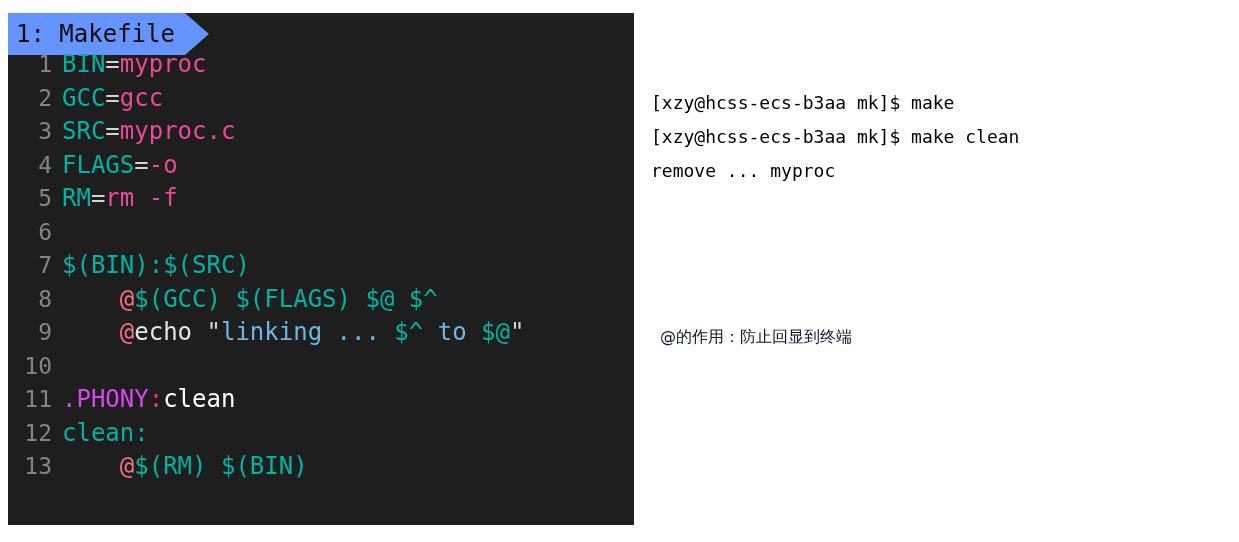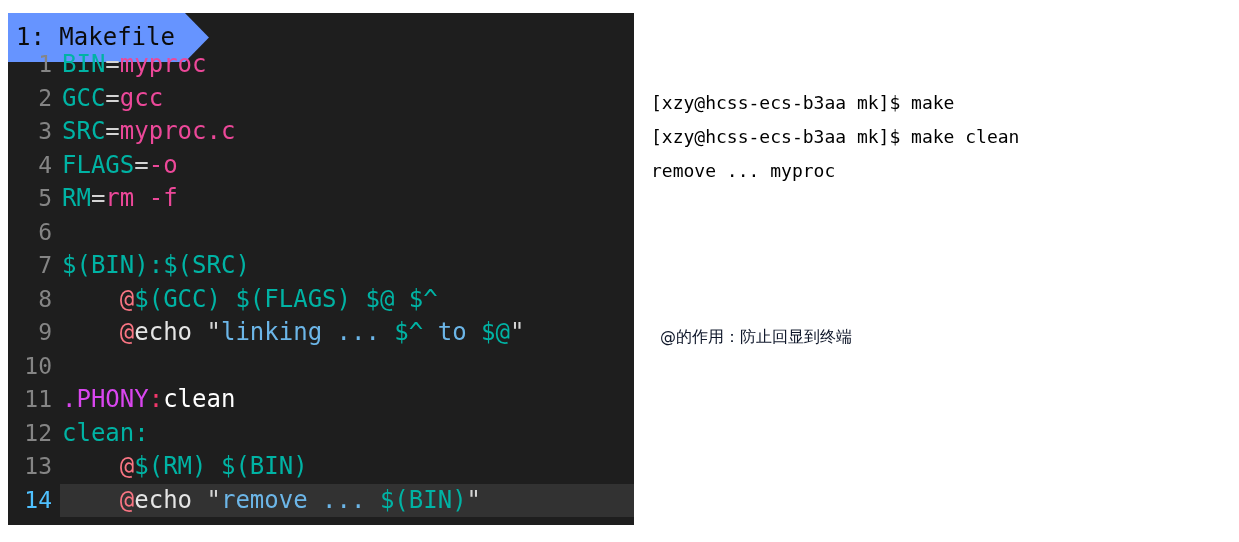--- a/index.html
+++ b/index.html
@@ -29,21 +29,21 @@
   
   #tabbar {
     position: relative;
     height: 33px;
     background: #1e1e1e;
   }
   .tab {
     position: absolute;
     left: 0;
     top: 0;
-    height: 49px;
+    height: 42px;
     background: #6694ff;
     display: flex;
     align-items: center;
     padding-left: 8px;
     padding-right: 34px;
     box-sizing: border-box;
     clip-path: polygon(0 0, calc(100% - 24px) 0, 100% 50%, calc(100% - 24px) 100%, 0 100%);
     text-align: center;
   }
   .tab-label {
@@ -142,19 +142,18 @@
       <div class="row"><div class="gutter">4</div><div class="codeline"><span class="t-var">FLAGS</span><span class="t-eq">=</span><span class="t-val">-o</span></div></div>
       <div class="row"><div class="gutter">5</div><div class="codeline"><span class="t-var">RM</span><span class="t-eq">=</span><span class="t-val">rm -f</span></div></div>
       <div class="row"><div class="gutter">6</div><div class="codeline">&nbsp;</div></div>
       <div class="row"><div class="gutter">7</div><div class="codeline"><span class="t-var">$(BIN):$(SRC)</span></div></div>
       <div class="row"><div class="gutter">8</div><div class="codeline"><span class="t-val">    </span><span class="t-at">@</span><span class="t-var">$(GCC) $(FLAGS) $@ $^</span></div></div>
       <div class="row"><div class="gutter">9</div><div class="codeline"><span class="t-val">    </span><span class="t-at">@</span><span class="t-kw">echo</span><span class="t-val"> </span><span class="t-quote">"</span><span class="t-str">linking ... </span><span class="t-var">$^</span><span class="t-str"> to </span><span class="t-var">$@</span><span class="t-quote">"</span></div></div>
       <div class="row"><div class="gutter">10</div><div class="codeline">&nbsp;</div></div>
       <div class="row"><div class="gutter">11</div><div class="codeline"><span class="t-dot">.PHONY</span><span class="t-colon">:</span><span class="t-white">clean</span></div></div>
       <div class="row"><div class="gutter">12</div><div class="codeline"><span class="t-var">clean:</span></div></div>
       <div class="row"><div class="gutter">13</div><div class="codeline"><span class="t-val">    </span><span class="t-at">@</span><span class="t-var">$(RM) $(BIN)</span></div></div>
-      <div class="row active"><div class="gutter">14</div><div class="codeline"><span class="t-val">    </span><span class="t-at">@</span><span class="t-kw">echo</span><span class="t-val"> </span><span class="t-quote">"</span><span class="t-str">remove ... </span><span class="t-var">$(BIN)</span><span class="t-quote">"</span></div></div>
     </div>
 </div>
 
 <div id="terminal"><div>[xzy@hcss-ecs-b3aa mk]$ make</div><div>[xzy@hcss-ecs-b3aa mk]$ make clean</div><div>remove ... myproc</div></div>
 
 <div id="annotation">@的作用：防止回显到终端</div>
 
 </body></html>

